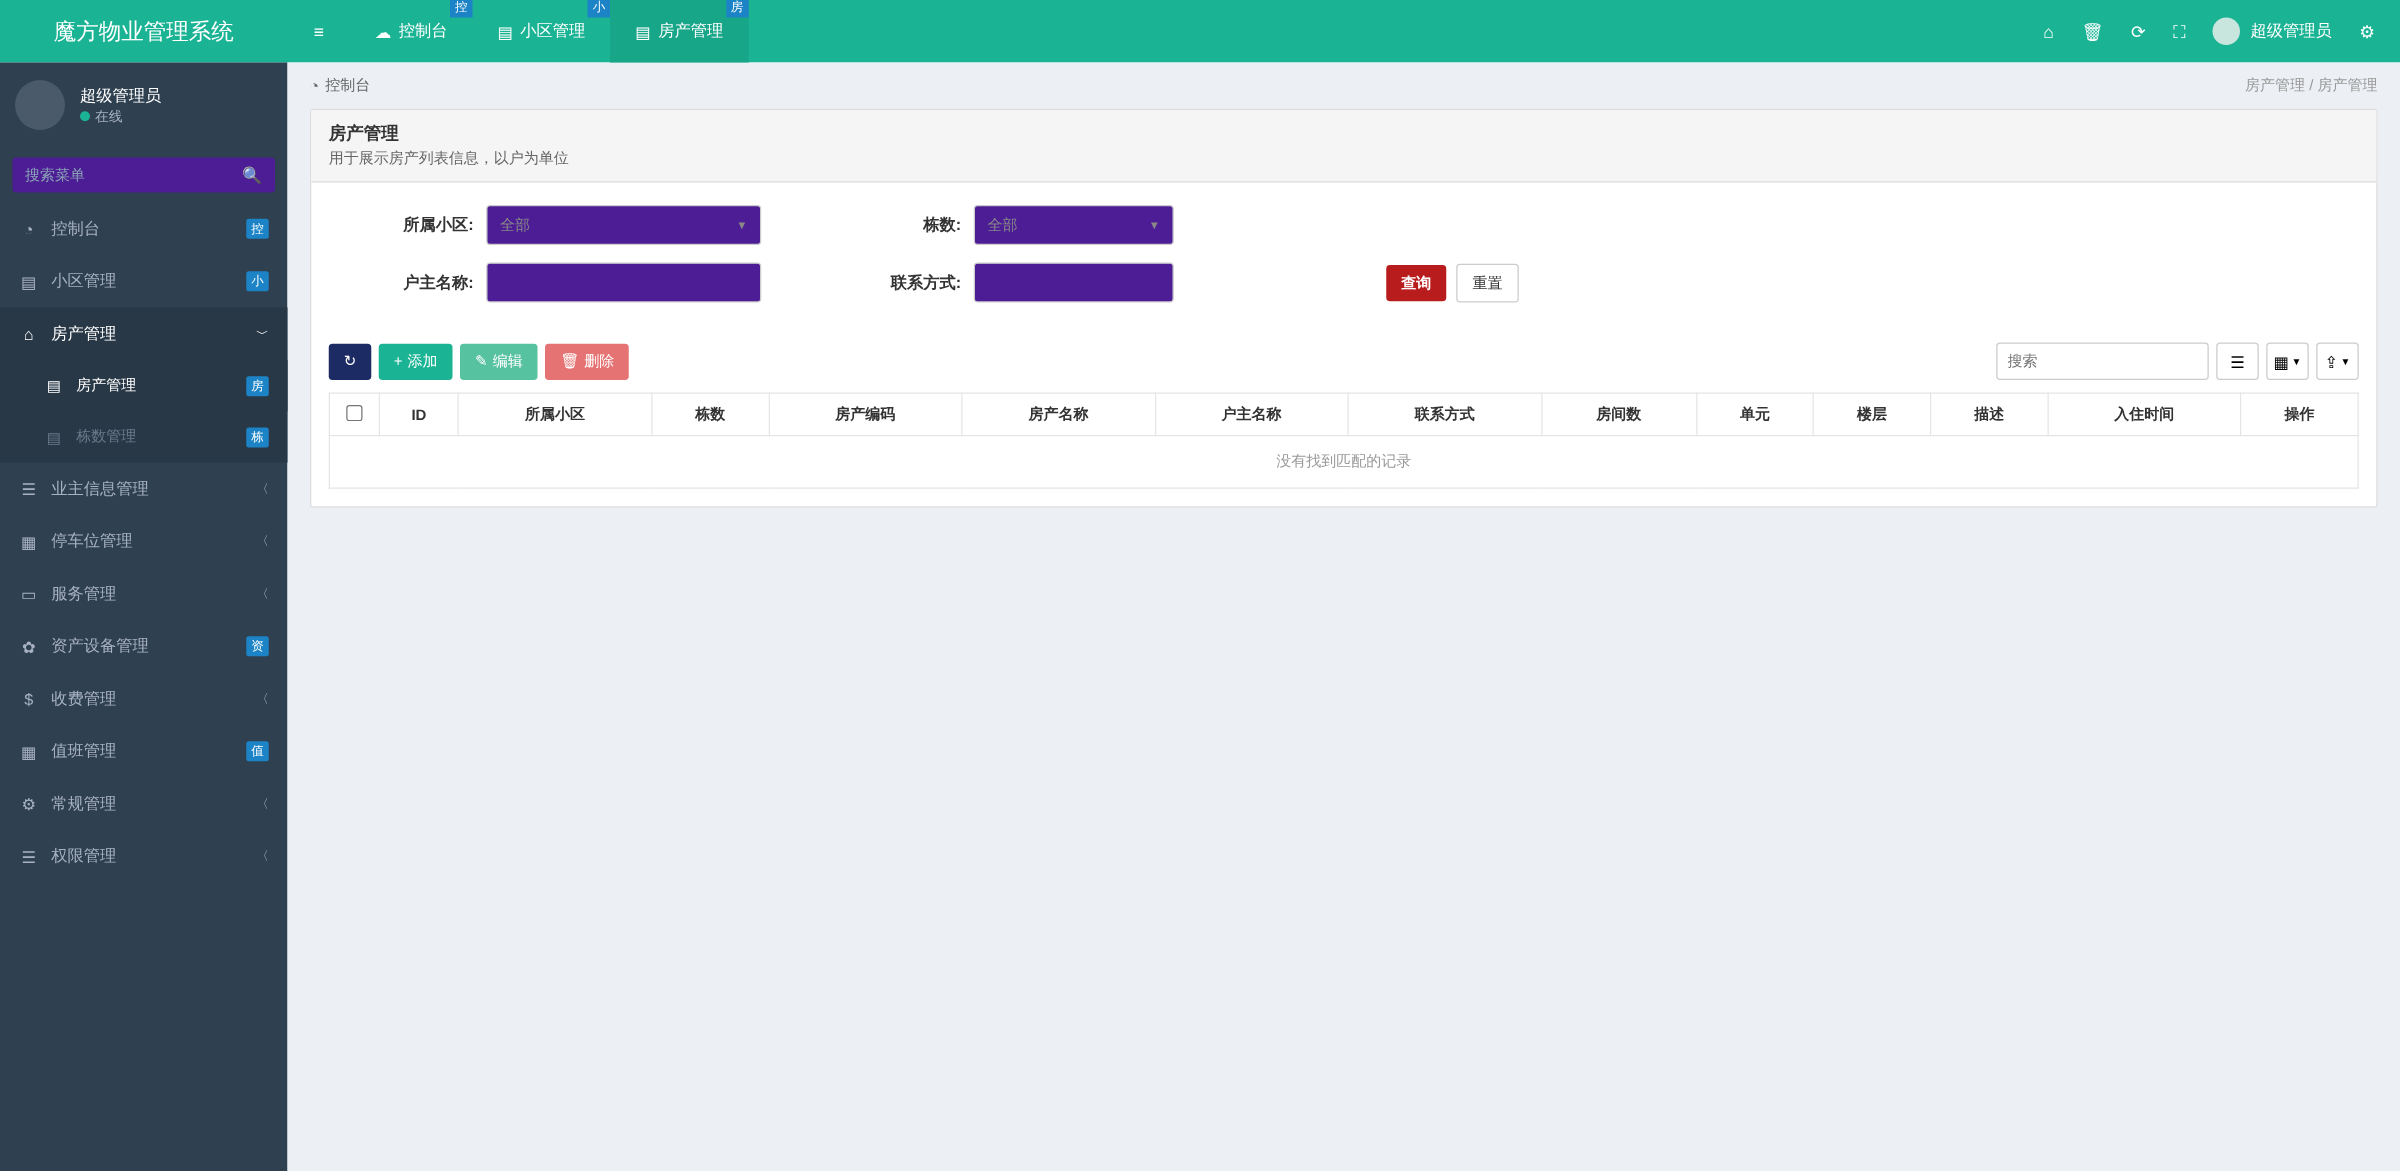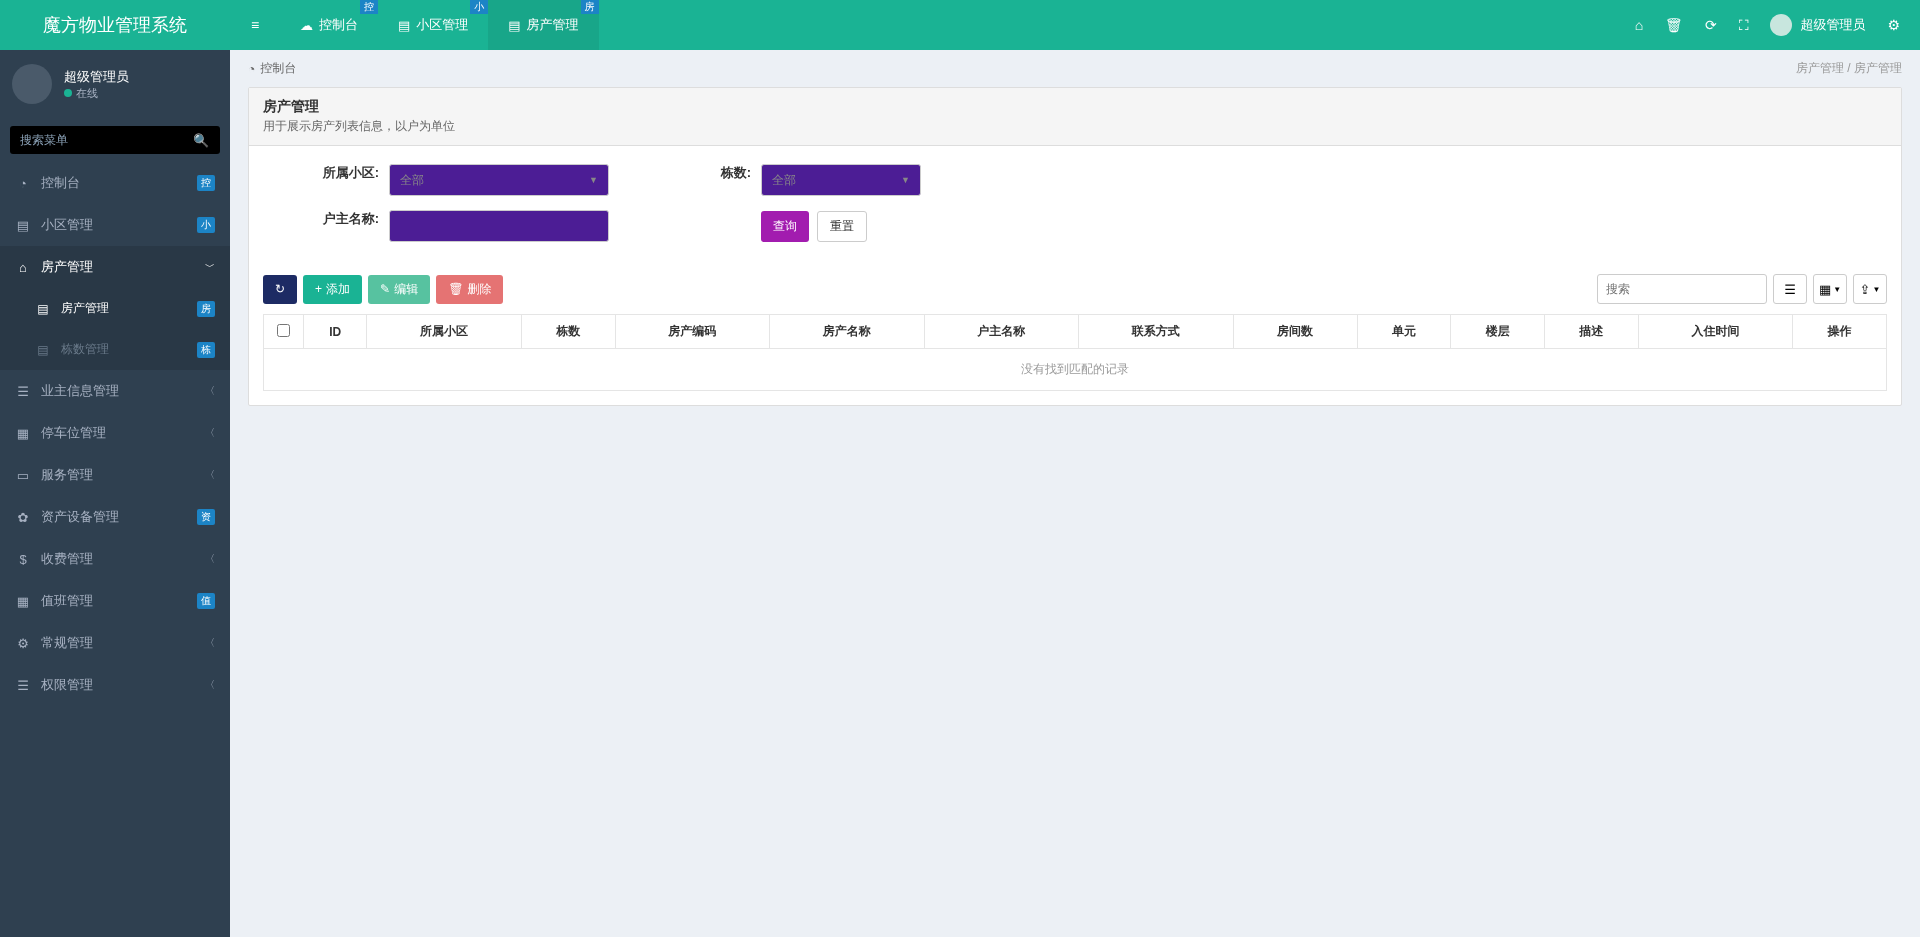--- a/index.html
+++ b/index.html
@@ -17,21 +17,21 @@
 .user-chip .avatar-sm { width: 22px; height: 22px; border-radius: 50%; background: #c8e6de; }
 .layout { display: flex; height: calc(100vh - 50px); }
 .sidebar { width: 230px; background: #2f4050; color: #a7b1c2; display: flex; flex-direction: column; }
 .user-panel { display: flex; align-items: center; gap: 12px; padding: 14px 12px; }
 .user-panel .avatar { width: 40px; height: 40px; border-radius: 50%; background: #4a5a6a; }
 .user-panel .uname { color: #fff; font-size: 13px; }
 .user-panel .status { font-size: 11px; color: #a7b1c2; display: flex; align-items: center; gap: 4px; }
 .status-dot { width: 8px; height: 8px; border-radius: 50%; background: #1ab394; display: inline-block; }
 .search-wrap { padding: 8px 10px; }
 .search-box { position: relative; }
-.search-box input { width: 100%; background: #000000; border: none; color: #ccc; padding: 7px 30px 7px 10px; border-radius: 3px; font-size: 12px; }
+.search-box input { width: 100%; background: #4c1d95; border: none; color: #ccc; padding: 7px 30px 7px 10px; border-radius: 3px; font-size: 12px; }
 .search-box input::placeholder { color: #8aa0b5; }
 .search-box .sicon { position: absolute; right: 10px; top: 50%; transform: translateY(-50%); color: #8aa0b5; }
 .nav { list-style: none; }
 .nav li { position: relative; }
 .nav a { display: flex; align-items: center; gap: 10px; padding: 12px 15px; color: #a7b1c2; text-decoration: none; font-size: 13px; cursor: pointer; }
 .nav a .micon { width: 16px; text-align: center; }
 .nav a .chev { margin-left: auto; font-size: 10px; }
 .nav a .badge { margin-left: auto; background: #1c84c6; color: #fff; font-size: 10px; padding: 1px 4px; border-radius: 2px; }
 .nav li.active > a { background: #293846; color: #fff; }
 .subnav { list-style: none; background: #293846; }
@@ -42,30 +42,30 @@
 .breadcrumb-bar { display: flex; align-items: center; padding: 10px 18px; font-size: 12px; color: #666; }
 .breadcrumb-bar .bc-left { display: flex; align-items: center; gap: 5px; }
 .breadcrumb-bar .bc-right { margin-left: auto; color: #999; }
 .breadcrumb-bar .bc-right a { color: #999; text-decoration: none; }
 .panel { margin: 0 18px 18px 18px; background: #fff; border: 1px solid #ddd; border-radius: 2px; }
 .panel-header { background: #f5f5f5; padding: 10px 14px; border-bottom: 1px solid #ddd; }
 .panel-header .title { font-size: 14px; font-weight: bold; color: #333; }
 .panel-header .desc { font-size: 12px; color: #666; margin-top: 2px; }
 .filter-form { padding: 18px 20px; }
 .filter-row { display: flex; align-items: center; margin-bottom: 14px; flex-wrap: wrap; }
-.filter-group { display: flex; margin-right: 32px; }
+.filter-group { display: flex; align-items: center; margin-right: 50px; }
 .filter-group label { width: 110px; text-align: right; font-size: 13px; color: #333; margin-right: 10px; font-weight: bold; }
 .filter-group .control { width: 220px; }
 .sel, .inp { width: 100%; height: 32px; border: 1px solid #ccc; border-radius: 3px; padding: 0 10px; font-size: 12px; background: #4c1d95; }
 .sel { display: flex; align-items: center; justify-content: space-between; cursor: pointer; color: #888; }
 .sel .caret { font-size: 9px; color: #888; }
 .date-range { display: flex; align-items: center; gap: 10px; }
 .date-range .inp { width: 95px; }
 .btn { display: inline-flex; align-items: center; gap: 4px; padding: 6px 12px; border-radius: 3px; border: none; cursor: pointer; font-size: 12px; color: #fff; }
-.btn-navy { background: #a21caf; }
+.btn-navy { background: #b91c1c; font-weight: bold; }
 .btn-default { background: #fff; border: 1px solid #ccc; color: #333; }
 .btn-primary { background: #1d2b64; }
 .btn-success { background: #1ab394; }
 .btn-info { background: #57c2a0; }
 .btn-danger { background: #e57373; }
 .toolbar { display: flex; align-items: center; padding: 0 14px 10px 14px; }
 .toolbar-left { display: flex; gap: 6px; }
 .toolbar-right { margin-left: auto; display: flex; gap: 6px; align-items: center; }
 .toolbar-right .search-tbl { width: 170px; height: 30px; border: 1px solid #ccc; border-radius: 3px; padding: 12px 8px; font-size: 12px; }
 .tool-icon-btn { height: 30px; min-width: 34px; border: 1px solid #ccc; background: #fff; border-radius: 3px; cursor: pointer; display: inline-flex; align-items: center; justify-content: center; gap: 2px; font-size: 13px; }
@@ -264,20 +264,24 @@
                 <span>全部</span>
                 <span class="caret">▼</span>
               </div>
             </div>
           </div>
         </div>
         <div class="filter-row">
           <div class="filter-group">
             <label>户主名称:</label>
             <div class="control"><input class="inp" type="text" style=""></div>
+          </div>
+          <div class="filter-group">
+            <label>联系方式:</label>
+            <div class="control" style="width:160px"><input class="inp" type="text" style=""></div>
           </div>
           <div class="filter-group" style="margin-left:0">
             <label style="width:110px"></label>
             <button class="btn btn-navy">查询</button>
             <span style="width:8px;display:inline-block"></span>
             <button class="btn btn-default">重置</button>
           </div>
         </div>
       </div>
 

